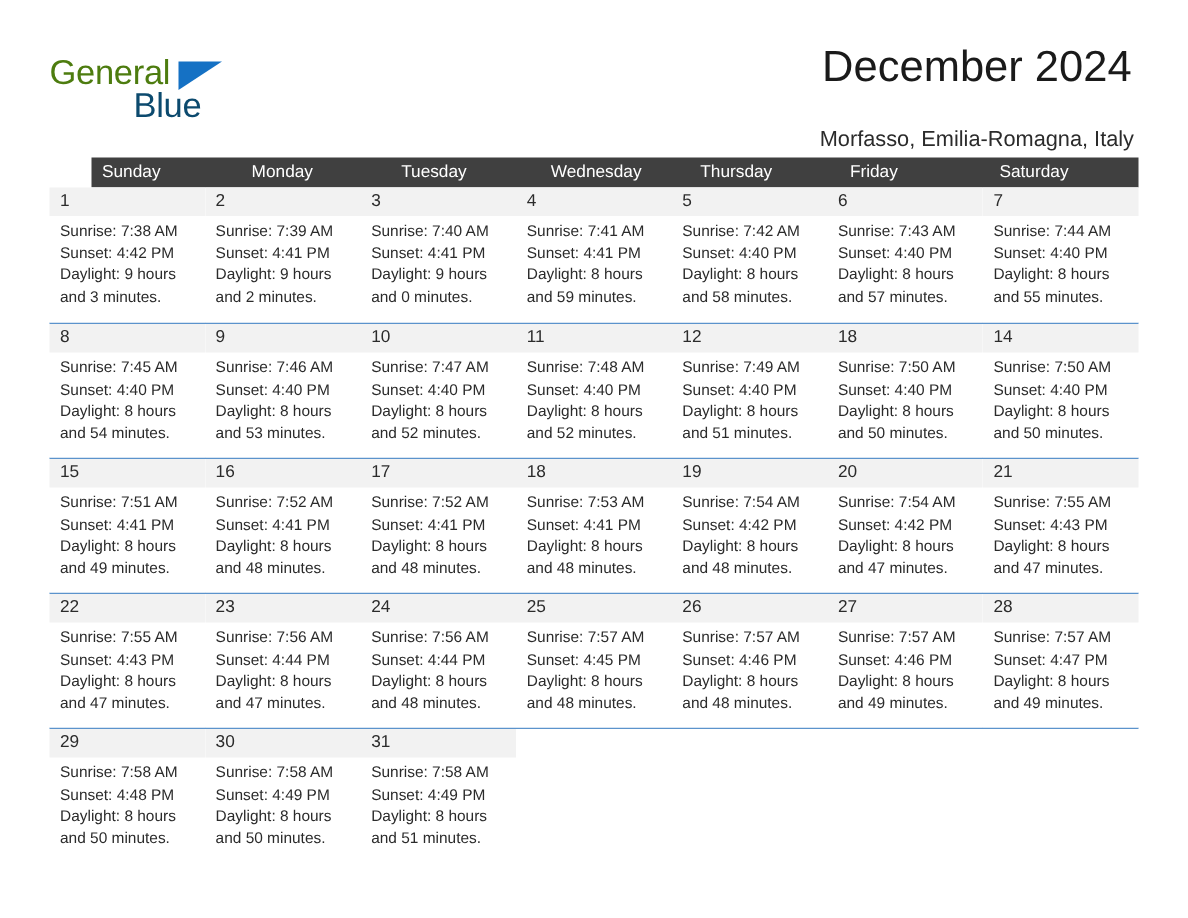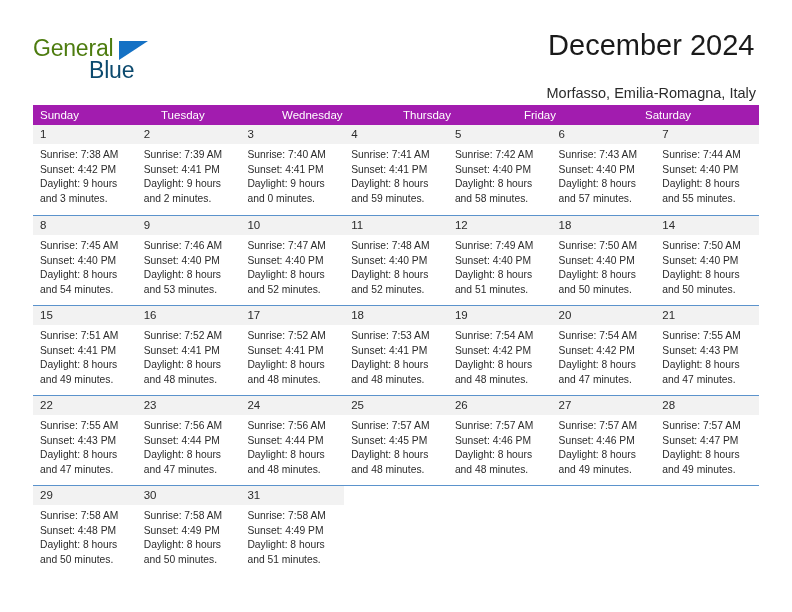--- a/index.html
+++ b/index.html
@@ -91,22 +91,23 @@
   
   .calendar {
     position: absolute;
     left: 33px;
     top: 105px;
     width: 726px;
   }
 
   .weekday-row {
     display: flex;
-    background: #a21caf;
+    background: #404040;
     height: 20px;
+    margin-left: 28px;
   }
   .weekday {
     flex: 1 1 0;
     color: #ffffff;
     font-size: 11.5px;
     line-height: 20px;
     padding-left: 7px;
     box-sizing: border-box;
     white-space: nowrap;
   }
@@ -171,20 +172,21 @@
     <div class="title-block">
       <div class="cal-title">December 2024</div>
       <div class="cal-subtitle">Morfasso, Emilia-Romagna, Italy</div>
     </div>
 
   </div>
 
   <div class="calendar">
     <div class="weekday-row" id="weekday-row">
         <div class="weekday">Sunday</div>
+        <div class="weekday">Monday</div>
         <div class="weekday">Tuesday</div>
         <div class="weekday">Wednesday</div>
         <div class="weekday">Thursday</div>
         <div class="weekday">Friday</div>
         <div class="weekday">Saturday</div>
       </div>
     <div id="weeks-container">
         <div class="week">
           <div class="day">
             <div class="daynum-band">

